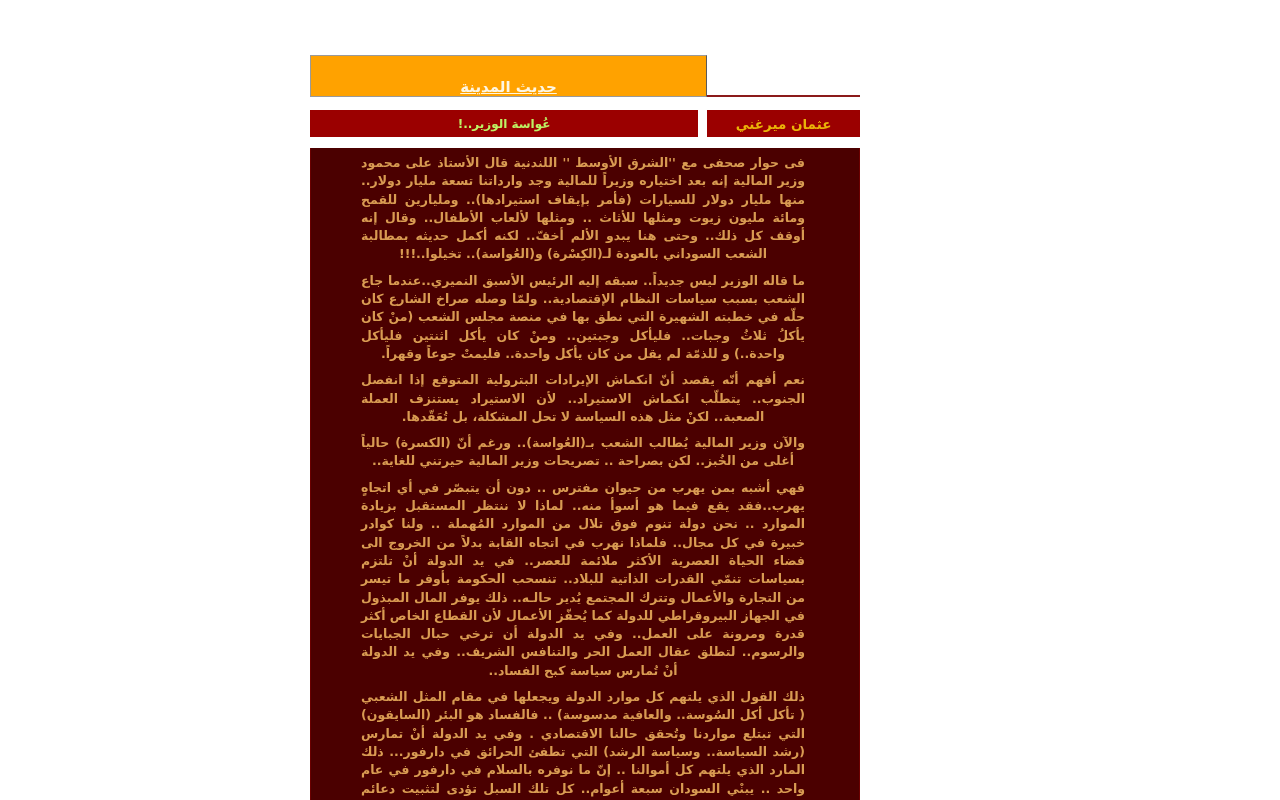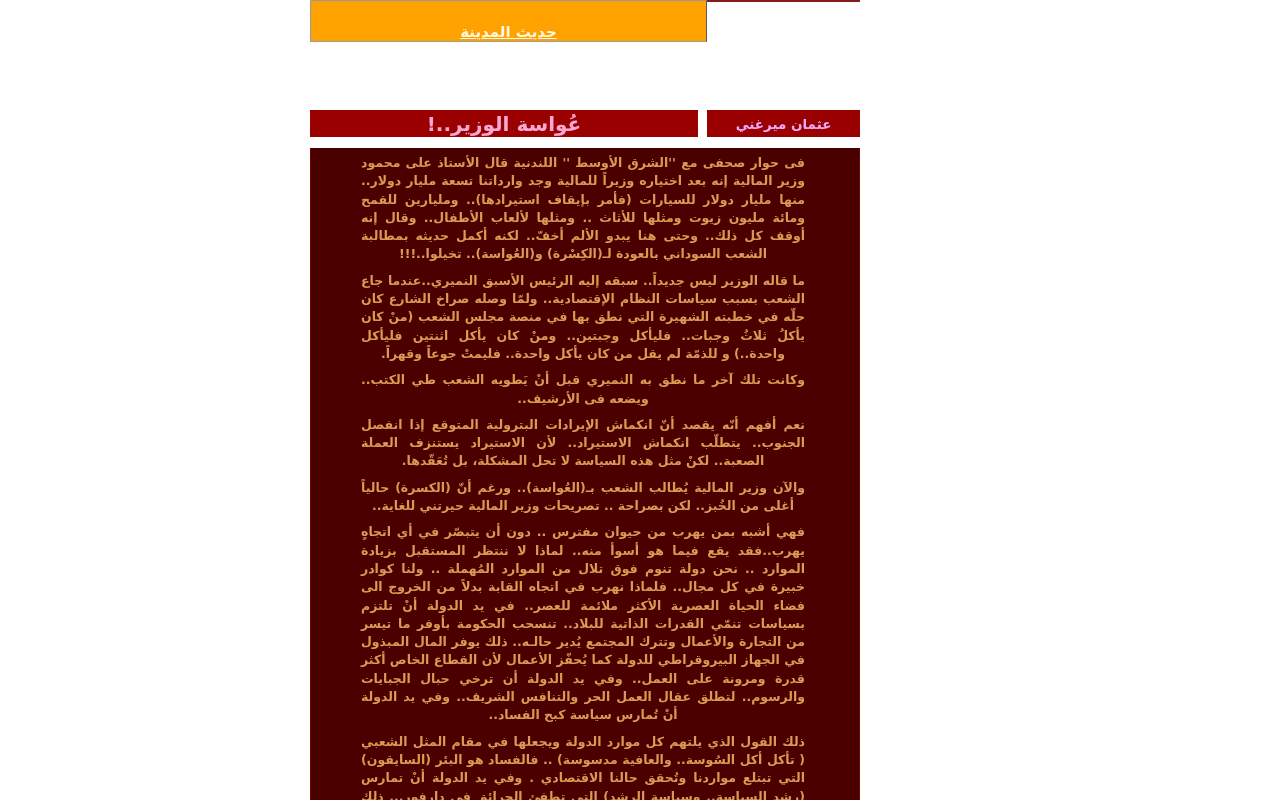--- a/index.html
+++ b/index.html
@@ -39,21 +39,21 @@
     position: absolute;
     left: 310px;
     top: 0;
     width: 550px;
   }
 
   
   .header-row {
     display: flex;
     flex-direction: row-reverse;
-    align-items: flex-start;
+    align-items: flex-end;
     height: 97px;
     gap: 0;
   }
 
   .photo-cell {
     width: 153px;
     box-sizing: border-box;
     border: 1px solid #8b1a1a;
     background: #ffffff;
     overflow: hidden;
@@ -131,35 +131,35 @@
   
   .title-row {
     display: flex;
     flex-direction: row-reverse;
     height: 27px;
     align-items: stretch;
   }
   .author-bar {
     width: 153px;
     background: #9b0000;
-    color: #f0abfc;
+    color: #eab308;
     font-size: 13.5px;
     font-weight: bold;
     display: flex;
     align-items: center;
     justify-content: center;
     order: 2;
     box-sizing: border-box;
   }
   .headline-bar {
     flex: 1;
     margin-right: 9px;
     background: #9b0000;
-    color: #f9a8d4;
-    font-size: 20px;
+    color: #bef264;
+    font-size: 12px;
     font-weight: bold;
     display: flex;
     align-items: center;
     justify-content: center;
     order: 1;
     box-sizing: border-box;
   }
 
   .gap-row-2 { height: 11px; }
 
@@ -229,21 +229,20 @@
     <div class="title-row">
       <div class="author-bar">عثمان ميرغني</div>
       <div class="headline-bar">عُواسة الوزير..!</div>
     </div>
 
     <div class="gap-row-2"></div>
 
     <div class="article">
       <p>فى حوار صحفى مع ''الشرق الأوسط '' اللندنية قال الأستاذ على محمود وزير المالية إنه بعد اختياره وزيراً للمالية وجد وارداتنا تسعة مليار دولار.. منها مليار دولار للسيارات (فأمر بإيقاف استيرادها).. ومليارين للقمح ومائة مليون زيوت ومثلها للأثاث .. ومثلها لألعاب الأطفال.. وقال إنه أوقف كل ذلك.. وحتى هنا يبدو الألم أخفّ.. لكنه أكمل حديثه بمطالبة الشعب السوداني بالعودة لـ(الكِسْرة) و(العُواسة).. تخيلوا..!!!</p>
       <p>ما قاله الوزير ليس جديداً.. سبقه إليه الرئيس الأسبق النميري..عندما جاع الشعب بسبب سياسات النظام الإقتصادية.. ولمّا وصله صراخ الشارع كان حلّه في خطبته الشهيرة التي نطق بها في منصة مجلس الشعب (منْ كان يأكلُ ثلاثُ وجبات.. فليأكل وجبتين.. ومنْ كان يأكل اثنتين فليأكل واحدة..) و للذمّة لم يقل من كان يأكل واحدة.. فليمتْ جوعاً وقهراً.</p>
-      <p>وكانت تلك آخر ما نطق به النميري قبل أنْ يَطويه الشعب طي الكتب.. ويضعه فى الأرشيف..</p>
       <p>نعم أفهم أنّه يقصد أنّ انكماش الإيرادات البترولية المتوقع إذا انفصل الجنوب.. يتطلّب انكماش الاستيراد.. لأن الاستيراد يستنزف العملة الصعبة.. لكنْ مثل هذه السياسة لا تحل المشكلة، بل تُعَقّدها.</p>
       <p>والآن وزير المالية يُطالب الشعب بـ(العُواسة).. ورغم أنّ (الكسرة) حالياً أغلى من الخُبز.. لكن بصراحة .. تصريحات وزير المالية حيرتني للغاية..</p>
       <p>فهي أشبه بمن يهرب من حيوان مفترس .. دون أن يتبصّر في أي اتجاهٍ يهرب..فقد يقع فيما هو أسوأ منه.. لماذا لا ننتظر المستقبل بزيادة الموارد .. نحن دولة تنوم فوق تلال من الموارد المُهملة .. ولنا كوادر خبيرة في كل مجال.. فلماذا نهرب في اتجاه القابة بدلاً من الخروج الى فضاء الحياة العصرية الأكثر ملائمة للعصر.. في يد الدولة أنْ تلتزم بسياسات تنمّي القدرات الذاتية للبلاد.. تنسحب الحكومة بأوفر ما تيسر من التجارة والأعمال وتترك المجتمع يُدير حالـه.. ذلك يوفر المال المبذول في الجهاز البيروقراطي للدولة كما يُحفّز الأعمال لأن القطاع الخاص أكثر قدرة ومرونة على العمل.. وفي يد الدولة أن ترخي حبال الجبايات والرسوم.. لتطلق عقال العمل الحر والتنافس الشريف.. وفي يد الدولة أنْ تُمارس سياسة كبح الفساد..</p>
       <p>ذلك القول الذي يلتهم كل موارد الدولة ويجعلها في مقام المثل الشعبي ( تأكل أكل السُوسة.. والعافية مدسوسة) .. فالفساد هو البئر (السايقون) التي تبتلع مواردنا وتُحقق حالنا الاقتصادي . وفي يد الدولة أنْ تمارس (رشد السياسة.. وسياسة الرشد) التي تطفئ الحرائق في دارفور... ذلك المارد الذي يلتهم كل أموالنا .. إنّ ما نوفره بالسلام في دارفور في عام واحد .. يبنْي السودان سبعة أعوام.. كل تلك السبل تؤدى لتثبيت دعائم سودان جديد يتخطى عقبة الانفصال وينطلق لفضاء جديد.. لكن إذا كان الوزير يُخطّط للعودة بنا لمربع (الكسرة).. و(العواسة) .. فإنّه يقرر مع سبق الاصرار والترصد أنْ يسير عكس تيار التاريخ.. أن يهرب من الغزال ليقع في حضن الأسد.</p>
     </div>
 
   </div>
 </div>
 
 </body></html>

